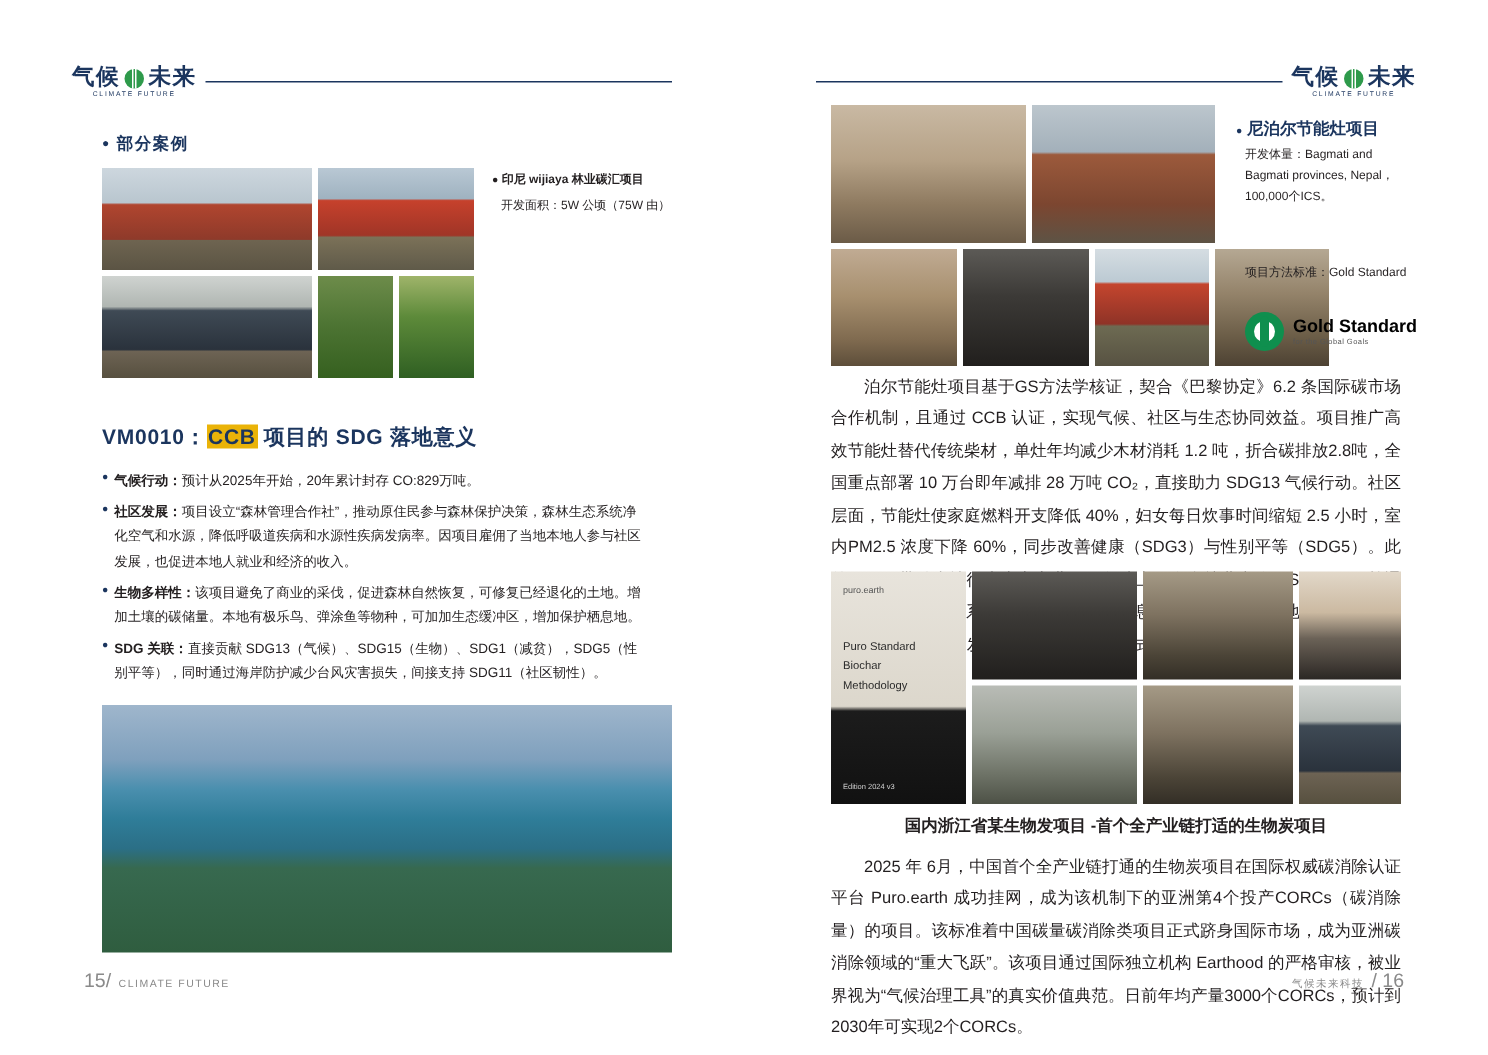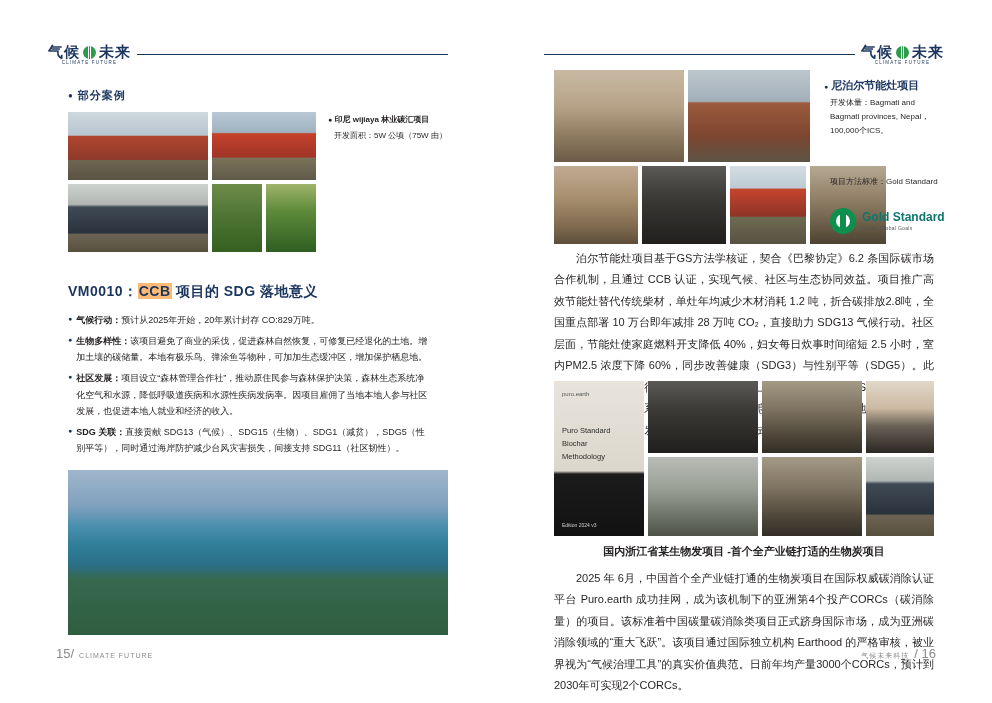--- a/index.html
+++ b/index.html
@@ -216,35 +216,35 @@
     background: #ffffff;
   }
   .gs-mark::after {
     content: "";
     position: absolute;
     left: 10px; top: 3px;
     width: 6px; height: 20px;
     background: #0f8f4e;
     border-radius: 3px;
   }
-  .gs-txt-main { font-size: 12px; font-weight: bold; color: #0f766e; line-height: 1.1; }
+  .gs-txt-main { font-size: 12px; font-weight: bold; color: #000000; line-height: 1.1; }
   .gs-txt-sub  { font-size: 5px; color: #555; letter-spacing: .3px; }
 
   
   .vm-head {
     position: absolute;
     left: 68px;
     top: 283px;
     font-size: 14px;
     font-weight: bold;
     color: #1b355e;
     letter-spacing: .5px;
   }
   .hl {
-    background: #fdba74;
+    background: #eab308;
     padding: 0 1px;
   }
 
   
   .bullets {
     position: absolute;
     left: 68px;
     top: 312px;
     width: 360px;
     font-size: 9px;
@@ -360,25 +360,25 @@
       <span>VM0010：</span><span class="hl">CCB</span><span> 项目的 SDG 落地意义</span>
     </div>
 
     <div class="bullets">
       <div class="bullet">
         <span class="mark">●</span>
         <span class="body"><span class="bold-lead">气候行动：</span><span>预计从2025年开始，20年累计封存 CO:829万吨。</span></span>
       </div>
       <div class="bullet">
         <span class="mark">●</span>
-        <span class="body"><span class="bold-lead">生物多样性：</span><span>该项目避免了商业的采伐，促进森林自然恢复，可修复已经退化的土地。增加土壤的碳储量。本地有极乐鸟、弹涂鱼等物种，可加加生态缓冲区，增加保护栖息地。</span></span>
+        <span class="body"><span class="bold-lead">社区发展：</span><span>项目设立“森林管理合作社”，推动原住民参与森林保护决策，森林生态系统净化空气和水源，降低呼吸道疾病和水源性疾病发病率。因项目雇佣了当地本地人参与社区发展，也促进本地人就业和经济的收入。</span></span>
       </div>
       <div class="bullet">
         <span class="mark">●</span>
-        <span class="body"><span class="bold-lead">社区发展：</span><span>项目设立“森林管理合作社”，推动原住民参与森林保护决策，森林生态系统净化空气和水源，降低呼吸道疾病和水源性疾病发病率。因项目雇佣了当地本地人参与社区发展，也促进本地人就业和经济的收入。</span></span>
+        <span class="body"><span class="bold-lead">生物多样性：</span><span>该项目避免了商业的采伐，促进森林自然恢复，可修复已经退化的土地。增加土壤的碳储量。本地有极乐鸟、弹涂鱼等物种，可加加生态缓冲区，增加保护栖息地。</span></span>
       </div>
       <div class="bullet">
         <span class="mark">●</span>
         <span class="body"><span class="bold-lead">SDG 关联：</span><span>直接贡献 SDG13（气候）、SDG15（生物）、SDG1（减贫），SDG5（性别平等），同时通过海岸防护减少台风灾害损失，间接支持 SDG11（社区韧性）。</span></span>
       </div>
     </div>
 
     <div class="ph img-island" style="left:68px; top:470px; width:380px; height:165px;"></div>
 
     <div class="foot-left">

